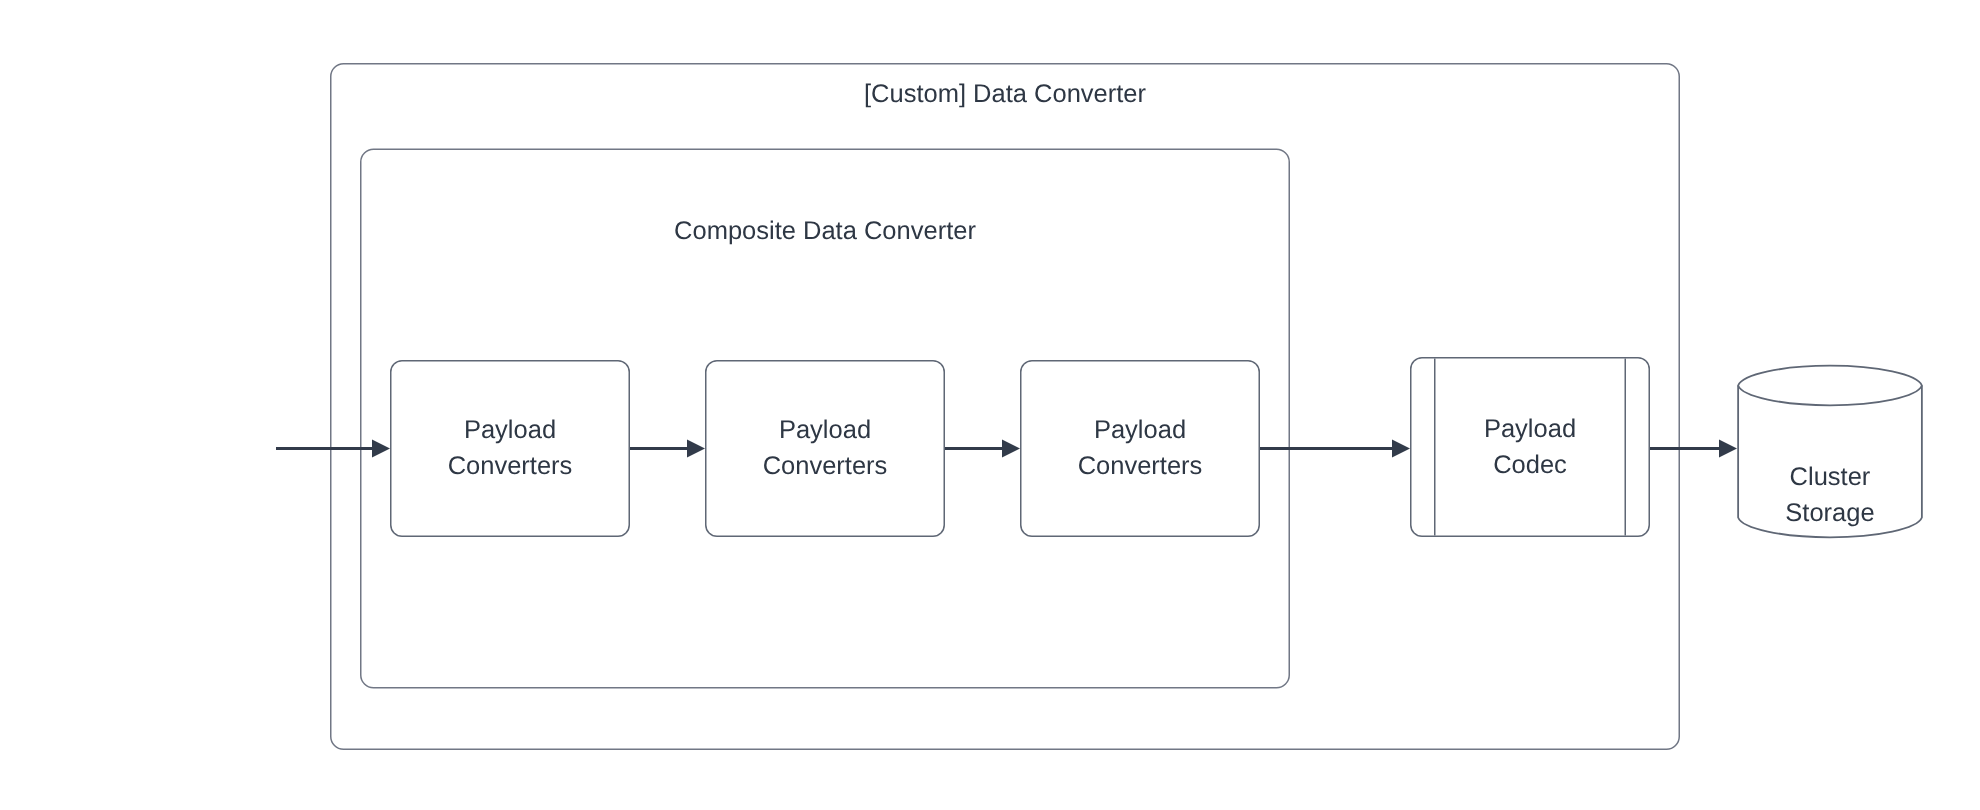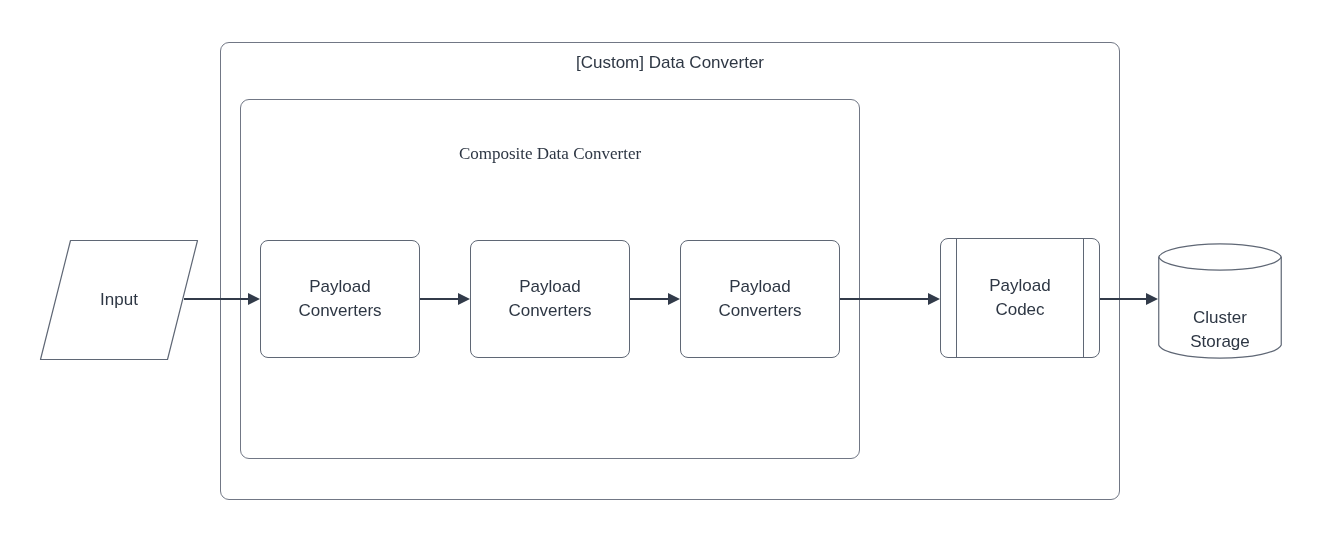--- a/index.html
+++ b/index.html
@@ -34,21 +34,21 @@
 
   .frame-title {
     position: absolute;
     font-size: 17px;
     line-height: 20px;
     color: var(--text);
     text-align: center;
     z-index: 2;
   }
   .frame-title.outer-title { left: 220px; top: 53px; width: 900px; }
-  .frame-title.inner-title { left: 240px; top: 144px; width: 620px; font-family: Liberation Serif, serif; }
+  .frame-title.inner-title { left: 240px; top: 144px; width: 620px; }
 
   
   .node { position: absolute; z-index: 3; }
 
   .node-label {
     position: absolute;
     inset: 0;
     display: flex;
     align-items: center;
     justify-content: center;
@@ -117,28 +117,20 @@
 <body>
 
 <div class="canvas">
 
   <div class="frame outer"></div>
   <div class="frame-title outer-title">[Custom] Data Converter</div>
 
   <div class="frame inner"></div>
   <div class="frame-title inner-title">Composite Data Converter</div>
 
-  <div class="node input-node">
-    <svg viewBox="0 0 158 120" width="158" height="120">
-      <polygon points="30.5,0.5 157.5,0.5 127.5,119.5 0.5,119.5" fill="#ffffff" stroke="#5f6775" stroke-width="1.2" stroke-linejoin="round"></polygon>
-    </svg>
-    <div class="node-label">
-      <span>Input</span>
-    </div>
-  </div>
 
   <div class="node box b1">
     <div class="node-label">
       <span class="label-wrap">Payload Converters</span>
     </div>
   </div>
 
   <div class="node box b2">
     <div class="node-label">
       <span class="label-wrap">Payload Converters</span>

